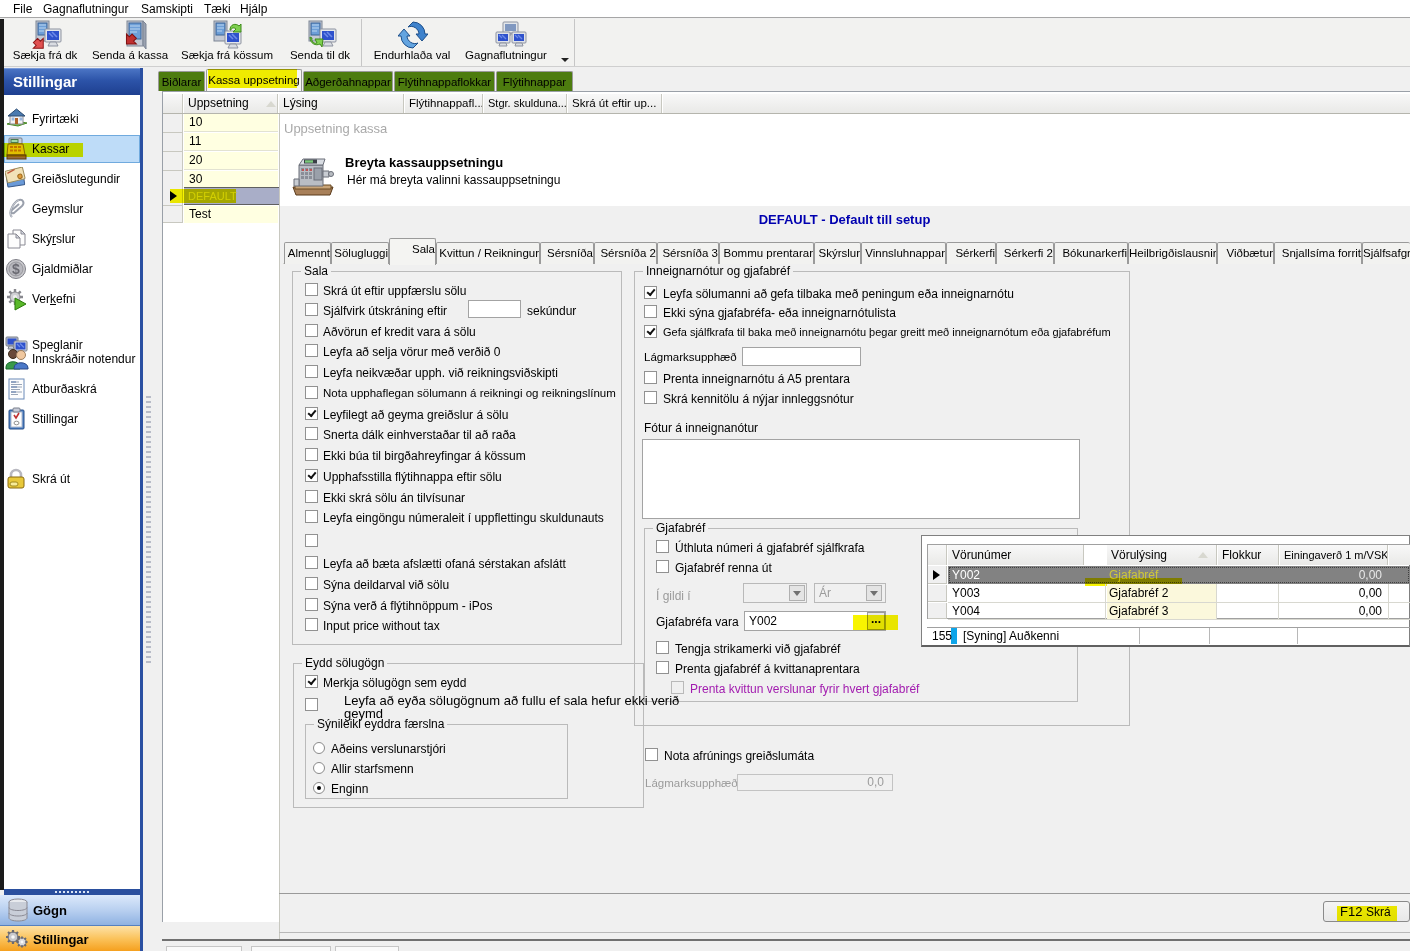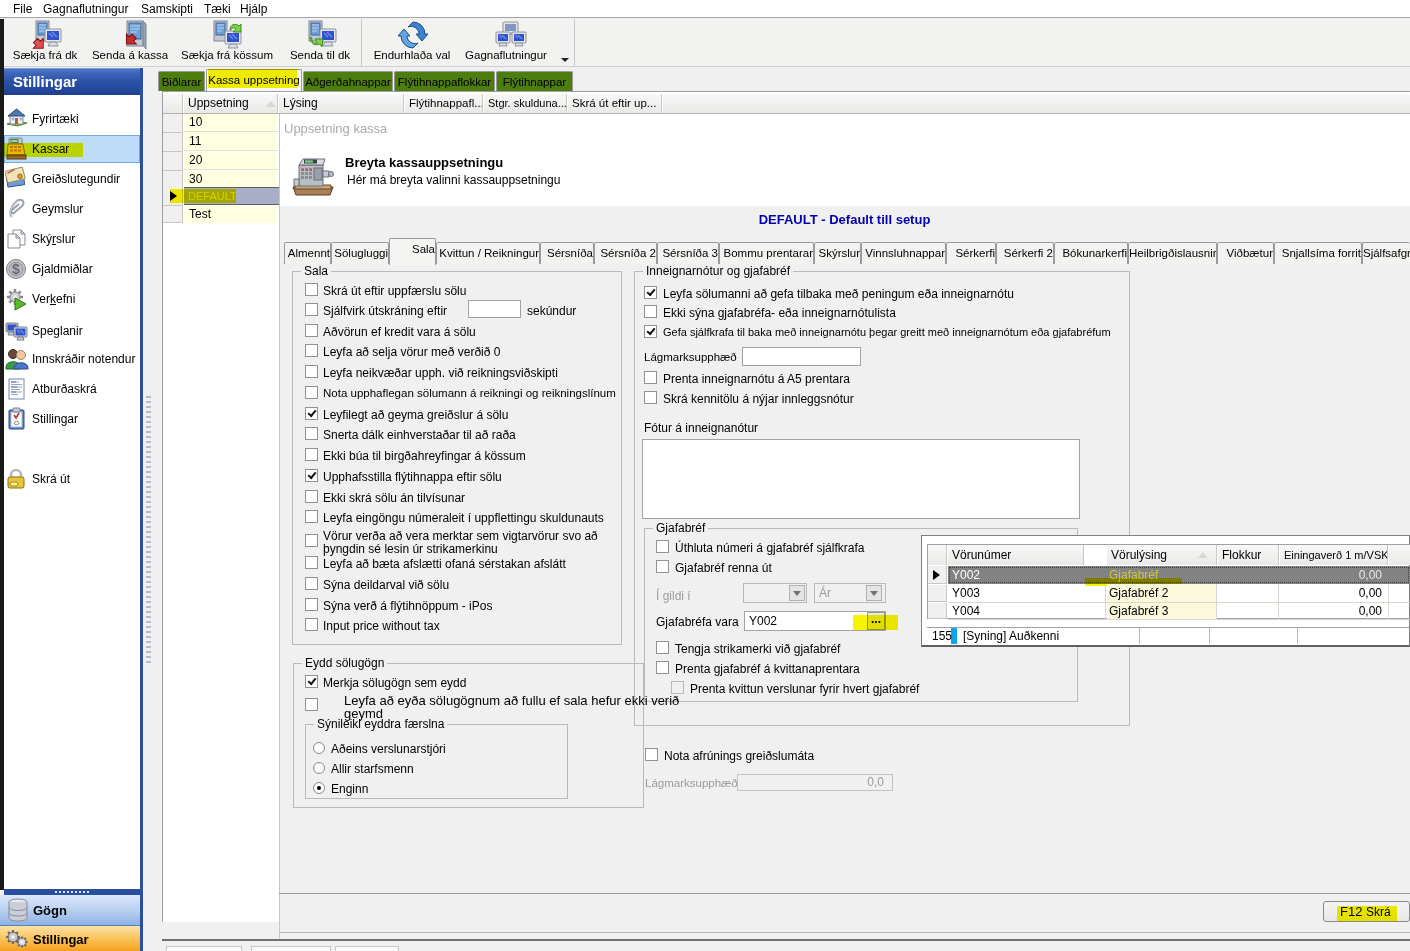--- a/index.html
+++ b/index.html
@@ -162,21 +162,21 @@
     </div>
 <div class="nav" style="top:284px">
       <svg width="24" height="24" viewBox="0 0 24 24">
         <circle cx="10" cy="10" r="5" fill="#d0d0d4" stroke="#88888e"></circle>
         <path d="M10 2v3M10 15v3M2 10h3M15 10h3M4.3 4.3l2.1 2.1M13.6 13.6l2.1 2.1M15.7 4.3l-2.1 2.1M6.4 13.6l-2.1 2.1" stroke="#88888e" stroke-width="2.4"></path>
         <circle cx="10" cy="10" r="2" fill="#f0f0f0"></circle>
         <path d="M10 11 L21 17 L10 23 Z" fill="#5ab82a" stroke="#2a7a0a"></path>
       </svg>
       <span class="lb">Ver<u>k</u>efni</span>
     </div>
-<div class="nav" style="top:316px">
+<div class="nav" style="top:330px">
       <svg width="24" height="24" viewBox="0 0 24 24">
         <rect x="1" y="4" width="12" height="9" rx="1" fill="#b8bec8" stroke="#787f8c"></rect>
         <rect x="2.5" y="5.5" width="9" height="6" fill="#2e51cc"></rect>
         <rect x="9" y="8" width="13" height="10" rx="1" fill="#d8dce2" stroke="#787f8c"></rect>
         <rect x="10.5" y="9.5" width="10" height="7" fill="#2e51cc"></rect>
         <path d="M12 11l3 3M15 10.5l4 4" stroke="#6d8ae8" stroke-width="1.4"></path>
         <path d="M13 18h5l1 3h-7zM4 13h4l1 3H3z" fill="#c8ccd4" stroke="#787f8c"></path>
       </svg>
       <span class="lb">Speglanir</span>
     </div>
@@ -338,21 +338,20 @@
     <div class="ab" style="left:323px;top:428px">Snerta dálk einhverstaðar til að raða</div>
 <div class="cb" style="left:305px;top:448px"></div>
     <div class="ab" style="left:323px;top:449px">Ekki búa til birgðahreyfingar á kössum</div>
 <div class="cb ck" style="left:305px;top:469px"></div>
     <div class="ab" style="left:323px;top:470px">Upphafsstilla flýtihnappa eftir sölu</div>
 <div class="cb" style="left:305px;top:490px"></div>
     <div class="ab" style="left:323px;top:491px">Ekki skrá sölu án tilvísunar</div>
 <div class="cb" style="left:305px;top:510px"></div>
     <div class="ab" style="left:323px;top:511px">Leyfa eingöngu númeraleit í uppflettingu skuldunauts</div>
 <div class="cb" style="left:305px;top:534px"></div>
-    <div class="ab" style="left:323px;top:530px;white-space:normal;width:290px;line-height:13px">Vörur verða að vera merktar sem vigtarvörur svo að þyngdin sé lesin úr strikamerkinu</div>
 <div class="cb" style="left:305px;top:556px"></div>
     <div class="ab" style="left:323px;top:557px">Leyfa að bæta afslætti ofaná sérstakan afslátt</div>
 <div class="cb" style="left:305px;top:577px"></div>
     <div class="ab" style="left:323px;top:578px">Sýna deildarval við sölu</div>
 <div class="cb" style="left:305px;top:598px"></div>
     <div class="ab" style="left:323px;top:599px">Sýna verð á flýtihnöppum - iPos</div>
 <div class="cb" style="left:305px;top:618px"></div>
     <div class="ab" style="left:323px;top:619px">Input price without tax</div>
 
 <div class="gb" style="left:293px;top:663px;width:351px;height:145px">
@@ -408,21 +407,21 @@
 <div class="ab" style="left:656px;top:615px">Gjafabréfa vara</div>
 <div class="tb" style="left:744px;top:611px;width:142px;height:20px"></div>
 <div class="ab" style="left:749px;top:614px">Y002</div>
 <div class="ab" style="left:867px;top:612px;width:18px;height:18px;background:#e8e8e6;border:1px solid #9a9a9a;text-align:center;line-height:12px;font-weight:bold">...</div>
 <div class="mk" style="left:853px;top:615px;width:45px;height:15px"></div>
 <div class="cb" style="left:656px;top:641px"></div>
     <div class="ab" style="left:675px;top:642px">Tengja strikamerki við gjafabréf</div>
 <div class="cb" style="left:656px;top:661px"></div>
     <div class="ab" style="left:675px;top:662px">Prenta gjafabréf á kvittanaprentara</div>
 <div class="cb dis" style="left:671px;top:681px"></div>
-    <div class="ab" style="left:690px;top:682px;color:#000000">Prenta kvittun verslunar fyrir hvert gjafabréf</div>
+    <div class="ab" style="left:690px;top:682px;color:#a21caf">Prenta kvittun verslunar fyrir hvert gjafabréf</div>
 
 <div class="cb" style="left:645px;top:748px"></div>
     <div class="ab" style="left:664px;top:749px">Nota afrúnings greiðslumáta</div>
 <div class="ab" style="left:645px;top:777px;color:#9b9b9b;font-size:11.5px">Lágmarksupphæð</div>
 <div class="tb" style="left:737px;top:774px;width:156px;height:17px;background:#f0f0f0;border-color:#c3c3c3;text-align:right;padding-right:8px;color:#9b9b9b;line-height:15px">0,0</div>
 
 <div class="ab" style="left:279px;top:893px;width:1131px;height:1px;background:#9a9a9a"></div>
 <div class="ab" style="left:279px;top:932px;width:1131px;height:1px;background:#b8b8b8"></div>
 <div class="ab" style="left:1323px;top:901px;width:87px;height:21px;background:linear-gradient(#f4f4f4,#e8e8e8);border:1px solid #8a8a8a;border-radius:3px"></div>
 <div class="ab" style="left:1340px;top:904px;font-size:13px">F12</div>

